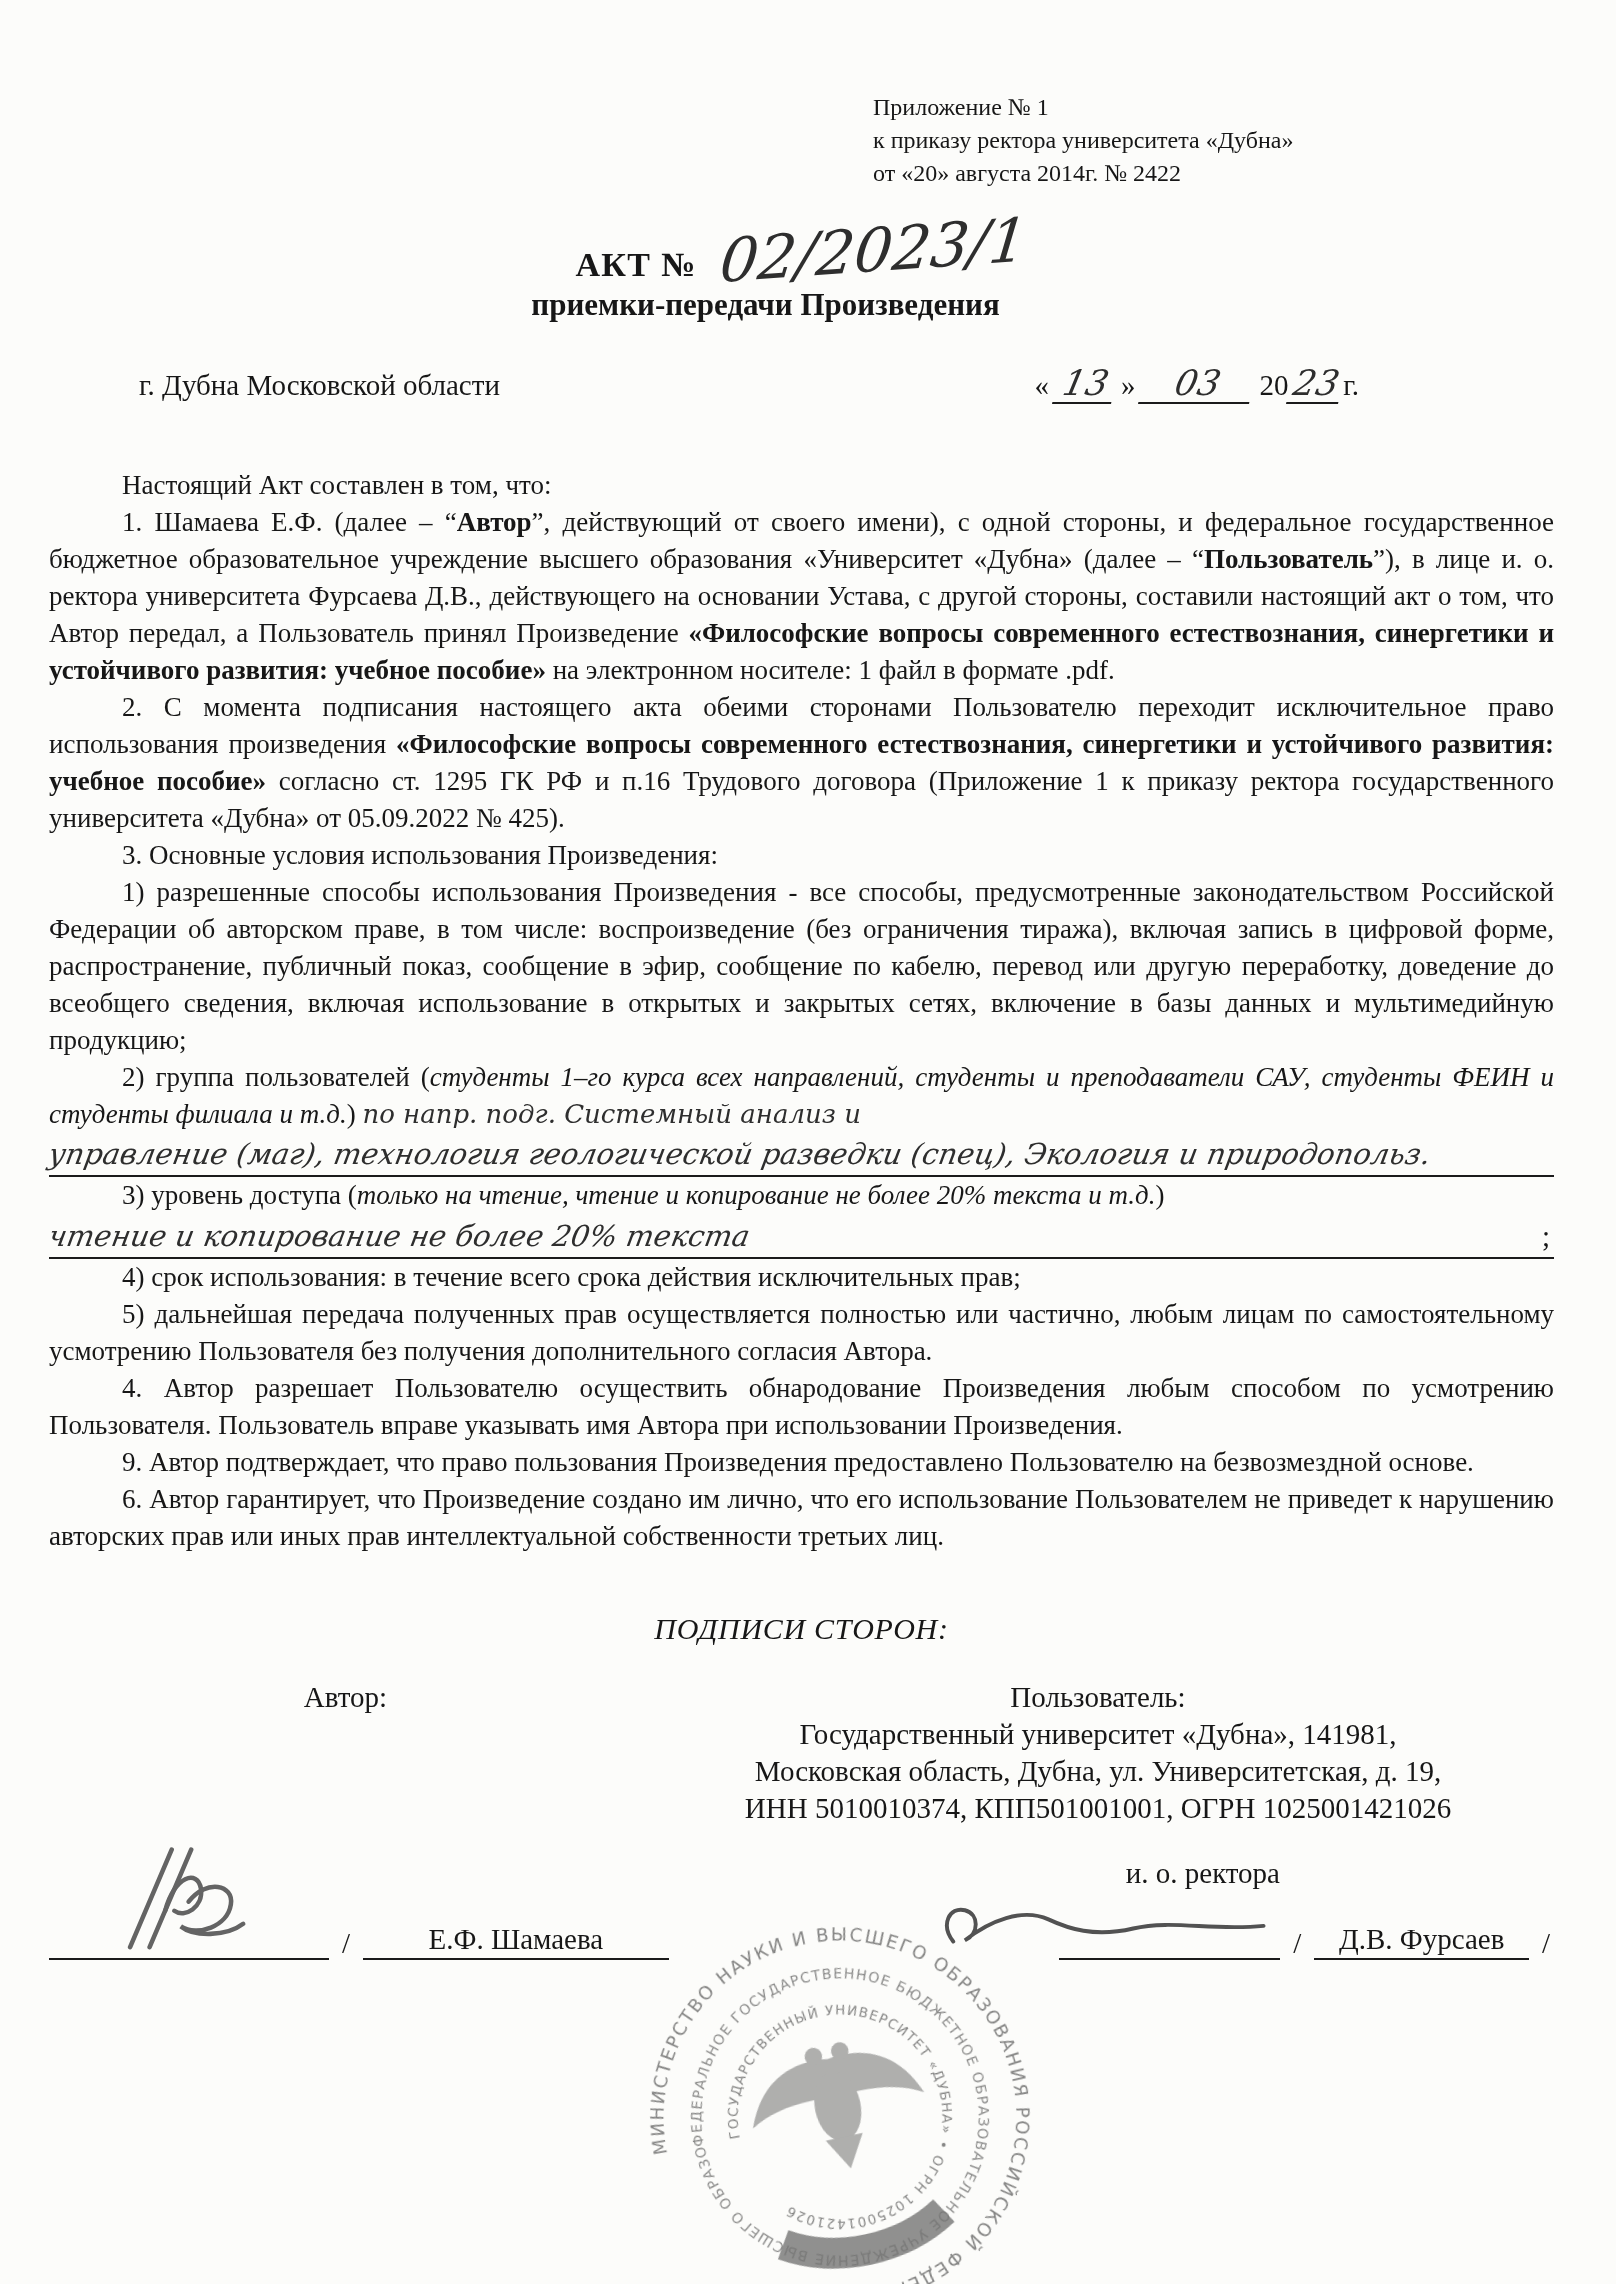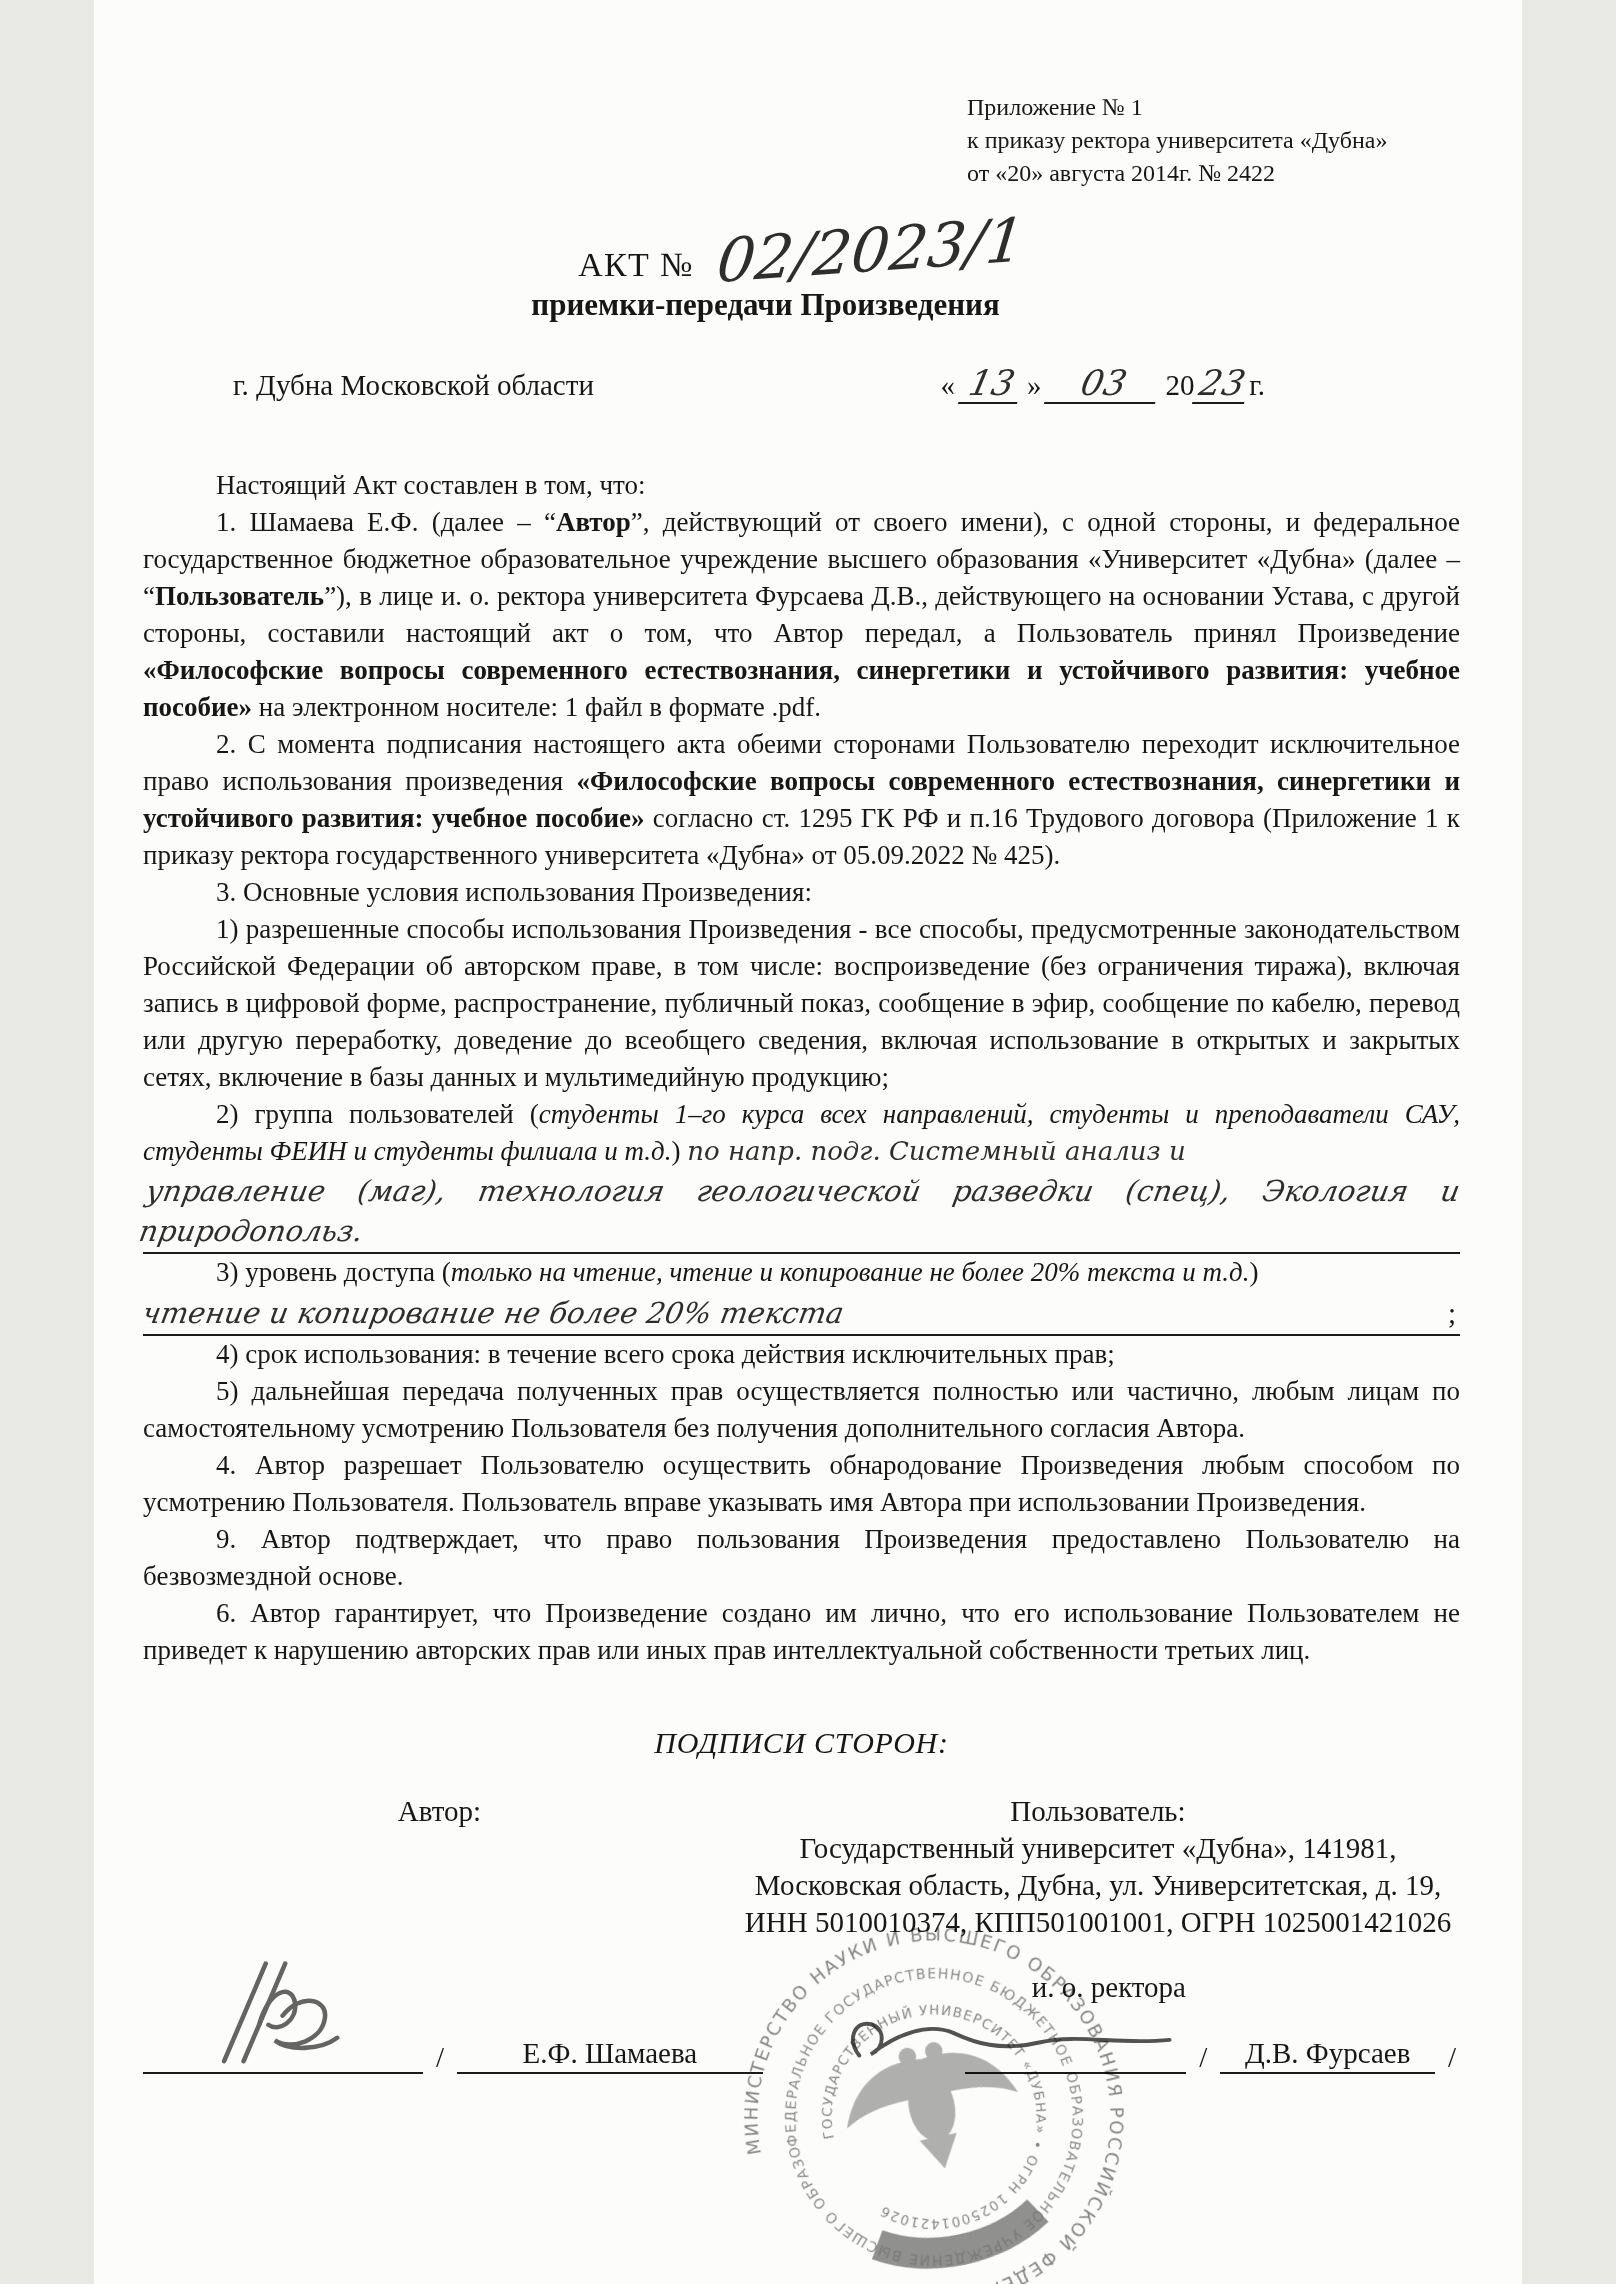--- a/index.html
+++ b/index.html
@@ -1,32 +1,32 @@
 <!DOCTYPE html>
 <html style="font-size:10.4px"><head>
 <meta charset="utf-8">
 <style>
   html,body{margin:0;padding:0;background:#e9e9e6;}
   .page{
     position:relative;
-    width:1428px;height:2284px;
+    width:1616px;height:2284px;
     margin:0 auto;
     background:#fcfcfa;
     overflow:hidden;
     font-family:"Liberation Serif",serif;
     color:#171717;
   }
   .content{position:relative;z-index:1;padding:91px 62px 0 49px;}
 
   
   .appendix{margin-left:824px;font-size:24px;line-height:33px;}
 
   
   .title-row{margin-top:30px;text-align:center;white-space:nowrap;}
-  .act-label{font-weight:normal;font-size:34px;letter-spacing:1.3px;}
+  .act-label{font-weight:bold;font-size:34px;letter-spacing:1.3px;}
   .hw{font-style:italic;color:#2e2e2e;font-family:"DejaVu Serif",serif;}
   .act-number{display:inline-block;font-size:60px;margin-left:23.4px;transform:rotate(-4deg) skewX(-10deg);position:relative;top:-5.2px;}
   .subtitle{text-align:center;font-weight:bold;font-size:31px;margin-top:-2.6px;transform:translateX(-36px);}
 
   
   .date-row{display:flex;justify-content:space-between;align-items:baseline;margin-top:43px;font-size:29px;}
   .date-place{padding-left:90px;}
   .date-fields{margin-right:195px;white-space:nowrap;}
   .uslot{display:inline-block;text-align:center;border-bottom:2.6px solid #1b1b1b;font-size:35px;line-height:1;padding-bottom:1.3px;margin:0 6.5px;transform:skewX(-12deg);}
   .w90{width:59px;} .w170{width:111px;} .w80{width:52px;margin:0 1.3px;}

